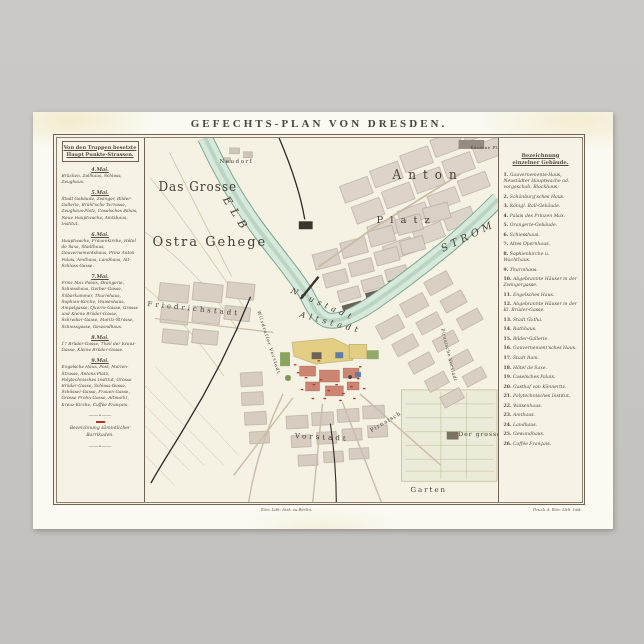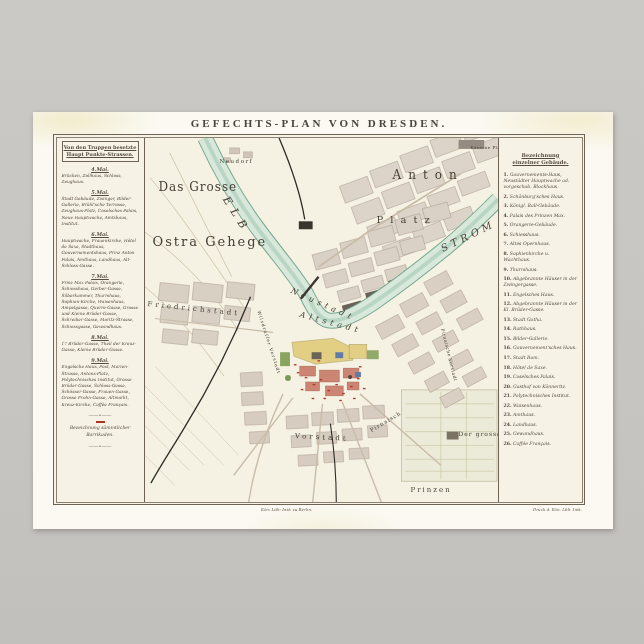--- a/index.html
+++ b/index.html
@@ -323,21 +323,21 @@
         <div class="ml" style="left:232px;top:76px;font-size:10px;letter-spacing:7px;">Platz</div>
         <div class="ml" style="left:326px;top:7px;font-size:4px;letter-spacing:0.5px;">Kaserne Platz</div>
         <div class="ml" style="left:148px;top:148px;font-size:8px;letter-spacing:4px;font-style:italic;transform:rotate(24deg);">Neustadt</div>
         <div class="ml" style="left:156px;top:172px;font-size:8px;letter-spacing:4px;font-style:italic;transform:rotate(15deg);">Altstadt</div>
         <div class="ml" style="left:3px;top:162px;font-size:7px;letter-spacing:3px;transform:rotate(6deg);">Friedrichstadt</div>
         <div class="ml" style="left:116px;top:172px;font-size:4.5px;letter-spacing:1px;transform:rotate(72deg);">Wilsdruffer Vorstadt</div>
         <div class="ml" style="left:150px;top:294px;font-size:7px;letter-spacing:3px;transform:rotate(3deg);">Vorstadt</div>
         <div class="ml" style="left:224px;top:290px;font-size:5.5px;letter-spacing:1px;transform:rotate(-31deg);">Pirnaisch</div>
         <div class="ml" style="left:300px;top:190px;font-size:4.5px;letter-spacing:0.5px;transform:rotate(76deg);">Pirnaische Vorstadt</div>
         <div class="ml" style="left:314px;top:292px;font-size:6px;letter-spacing:1px;">Der grosse</div>
-        <div class="ml" style="left:266px;top:348px;font-size:7px;letter-spacing:2px;">Prinzen</div>
+        <div class="ml" style="left:266px;top:348px;font-size:7px;letter-spacing:2px;">Garten</div>
       </div>
 
       <div class="col-right">
         <div class="r-header">
           <span>Bezeichnung</span>
           <span>einzelner Gebäude.</span>
         </div>
         <div>
 
             <div class="r-item"><span class="r-num">1.</span> <span>Gouvernements-Haus, Neustädter Hauptwache od. vorgeschob. Blockhaus.</span></div>

